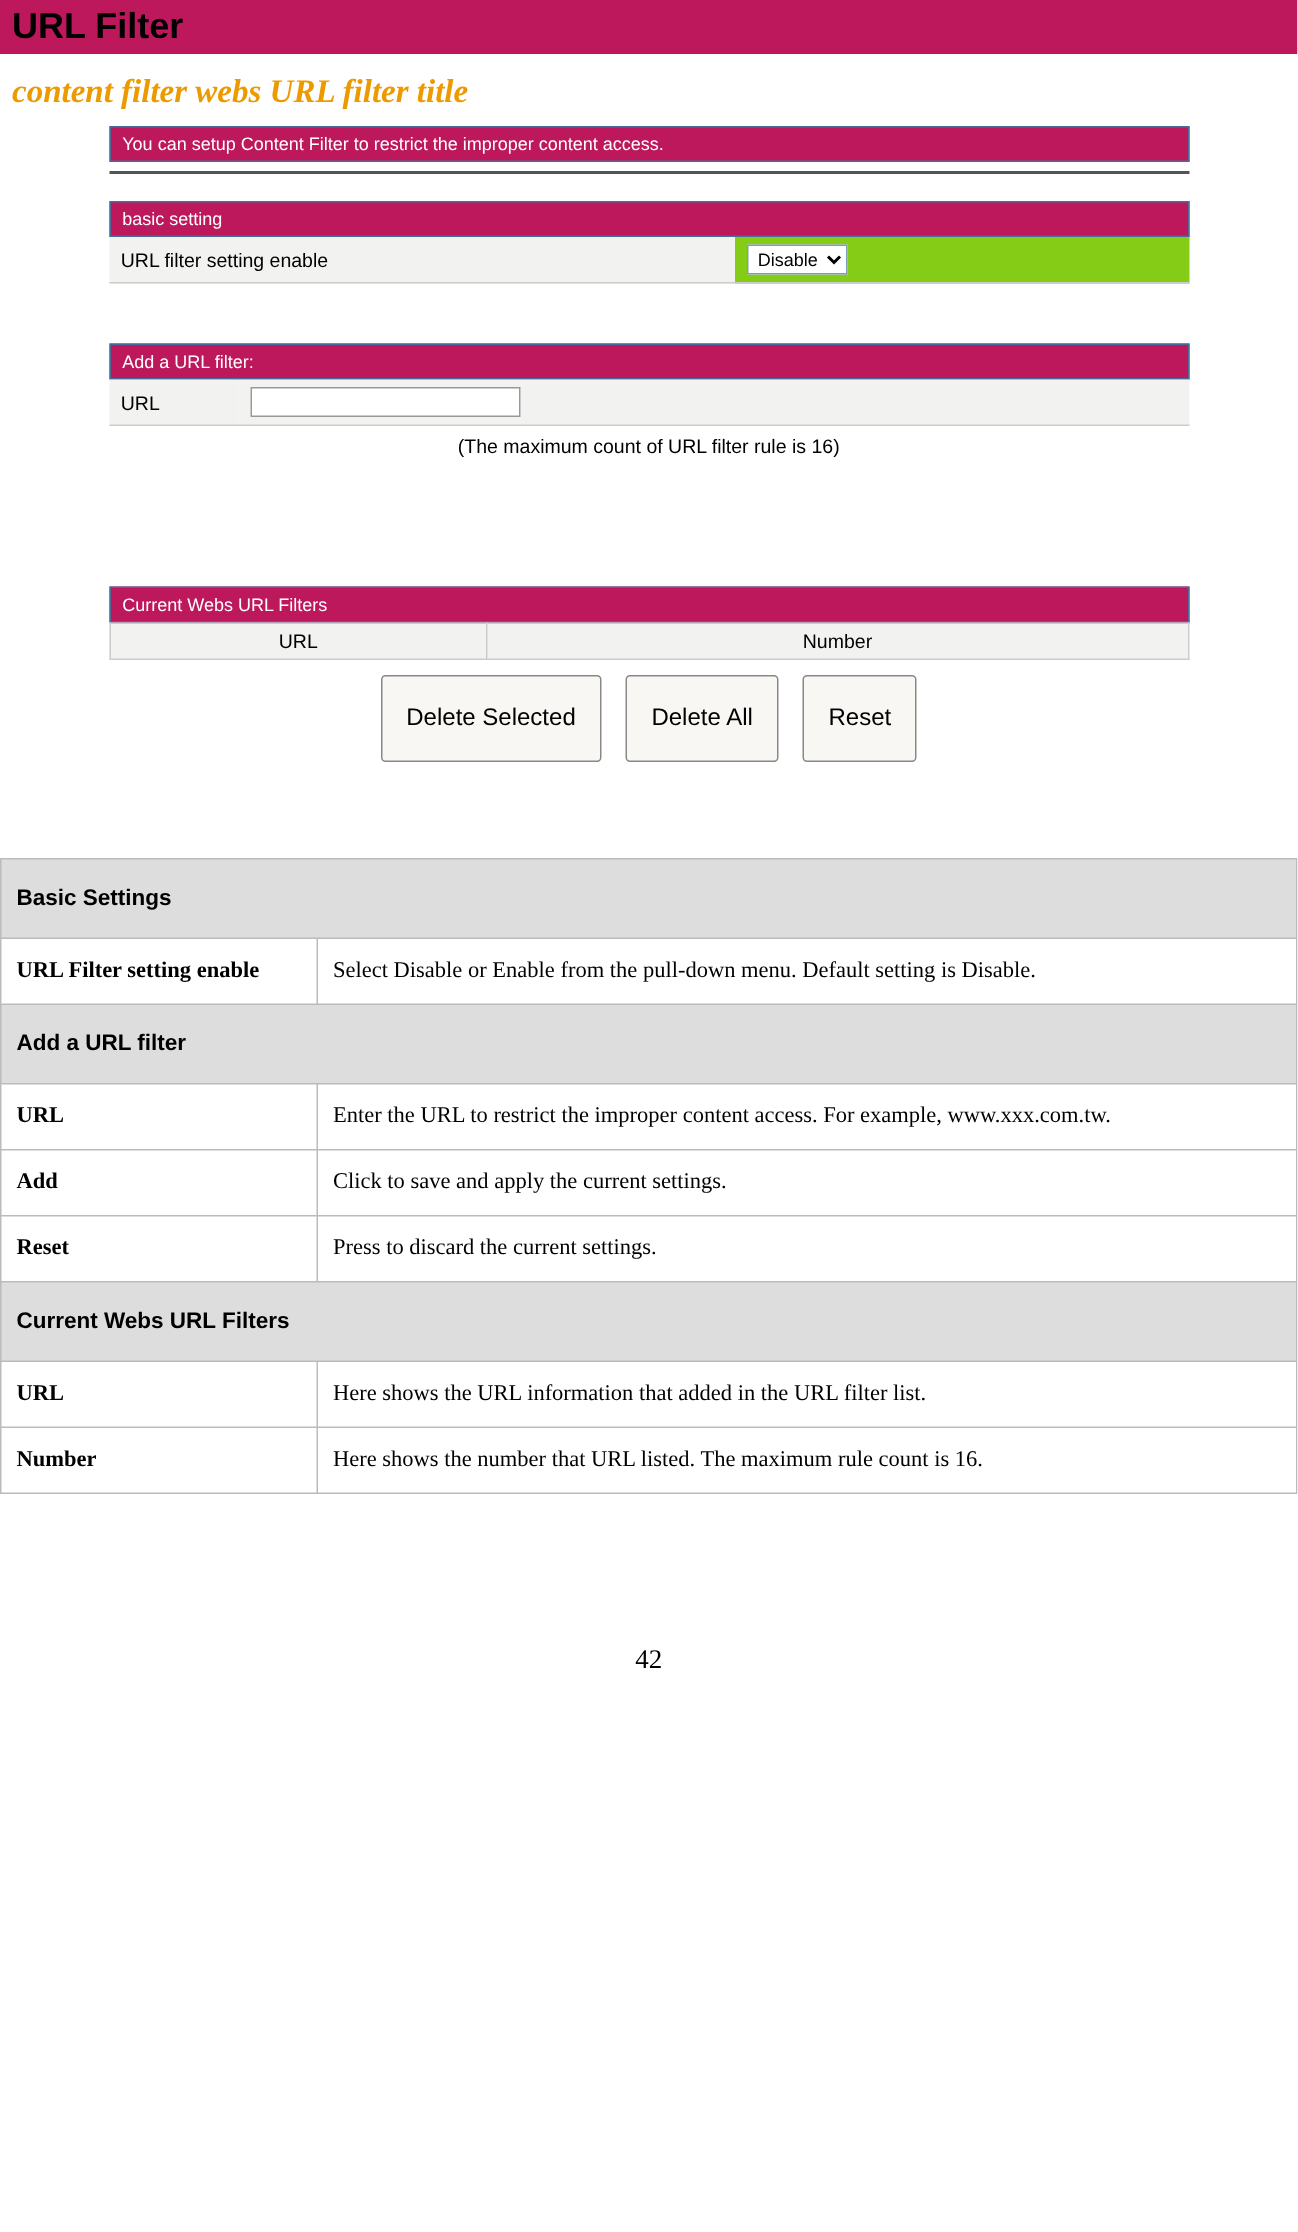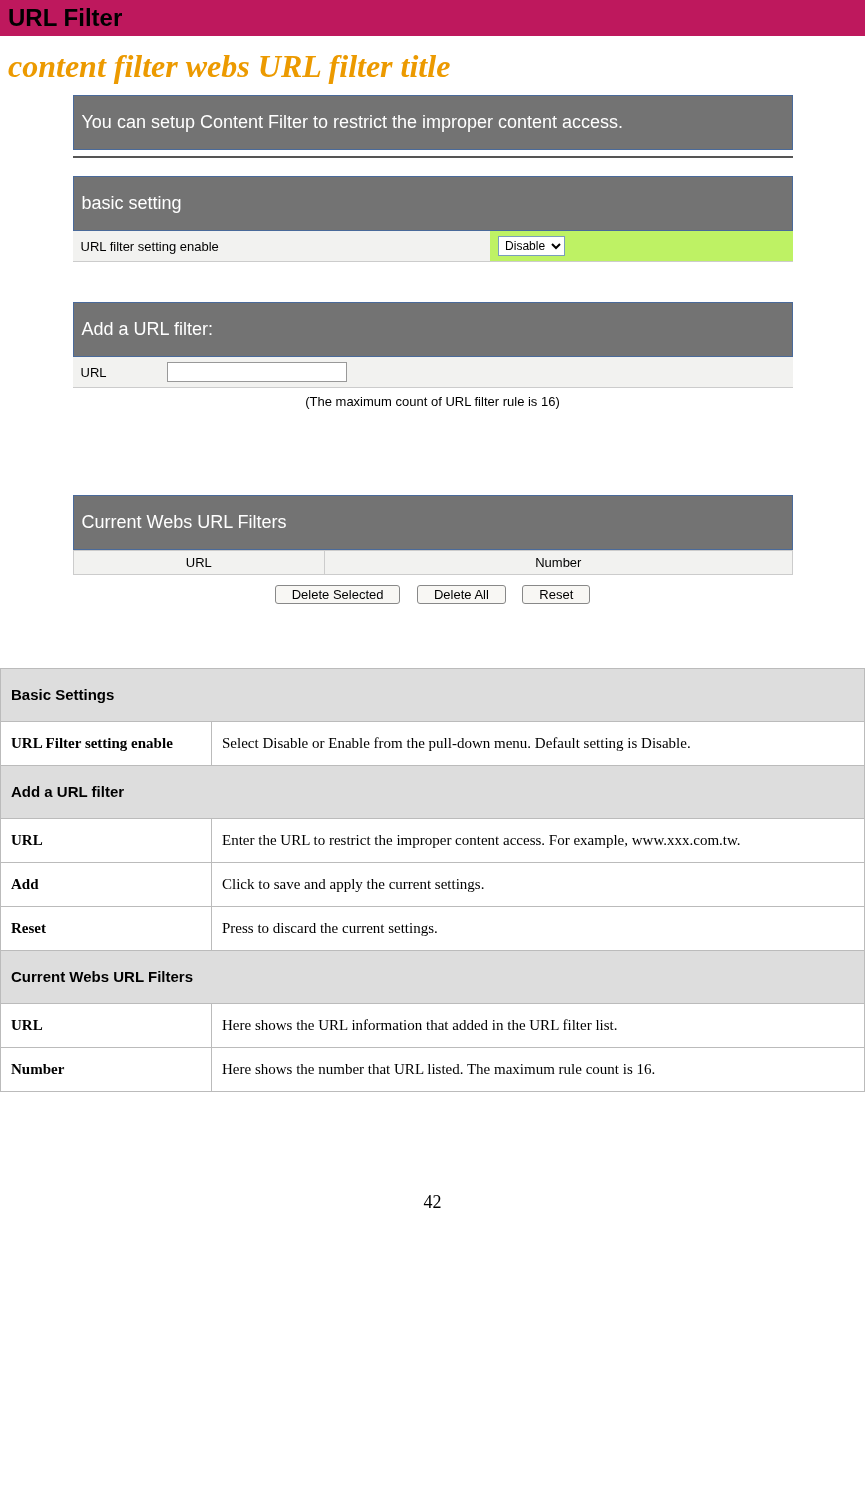--- a/index.html
+++ b/index.html
@@ -15,34 +15,34 @@
       padding: 4px 8px;
       font-size: 24px;
       font-weight: bold;
       font-family: Arial, sans-serif;
       color: #000;
     }
     .content-subtitle {
       color: #ec9a00;
       font-weight: bold;
       font-style: italic;
-      font-size: 32px;
+      font-size: 22px;
       padding: 12px 8px 6px 8px;
       font-family: "Times New Roman", serif;
     }
     .screenshot-area {
       margin: 0 auto;
       width: 720px;
       padding: 4px 0 20px 0;
     }
     .blue-bar {
-      background: #737373;
+      background: #be185d;
       color: #fff;
-      font-size: 18px;
-      padding: 16px 8px;
+      font-size: 12px;
+      padding: 4px 8px;
       border: 1px solid #4a6a9a;
     }
     .hr-line {
       border: none;
       border-top: 2px solid #555;
       margin: 6px 0 18px 0;
     }
     .section-block {
       margin-bottom: 30px;
     }
@@ -50,21 +50,21 @@
       width: 100%;
       border-collapse: collapse;
       font-size: 13px;
     }
     .setting-table td {
       padding: 5px 8px;
       border-bottom: 1px solid #ccc;
       background: #f2f2f0;
     }
     .setting-table td.val-cell {
-      background: #bef264;
+      background: #84cc16;
     }
     .select-box {
       font-size: 12px;
       padding: 1px 2px;
       border: 1px solid #7b9ebd;
       background: #fff;
       font-family: Arial, sans-serif;
     }
     .btn {
       font-size: 12px;
@@ -96,22 +96,22 @@
       text-align: center;
       border: 1px solid #ccc;
       padding: 4px;
       font-size: 13px;
     }
     .action-btn-row {
       text-align: center;
       padding: 10px 0;
     }
     .action-btn {
-      font-size: 13px;
-      padding: 1px 16px;
+      font-size: 16px;
+      padding: 19px 16px;
       border: 1px solid #888;
       background: #f8f7f4;
       border-radius: 3px;
       margin: 0 6px;
       cursor: pointer;
       font-family: Arial, sans-serif;
     }
     .help-table {
       width: 100%;
       border-collapse: separate;

